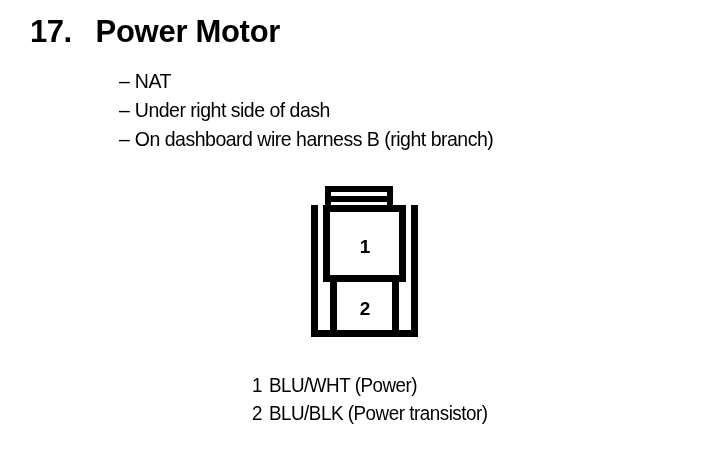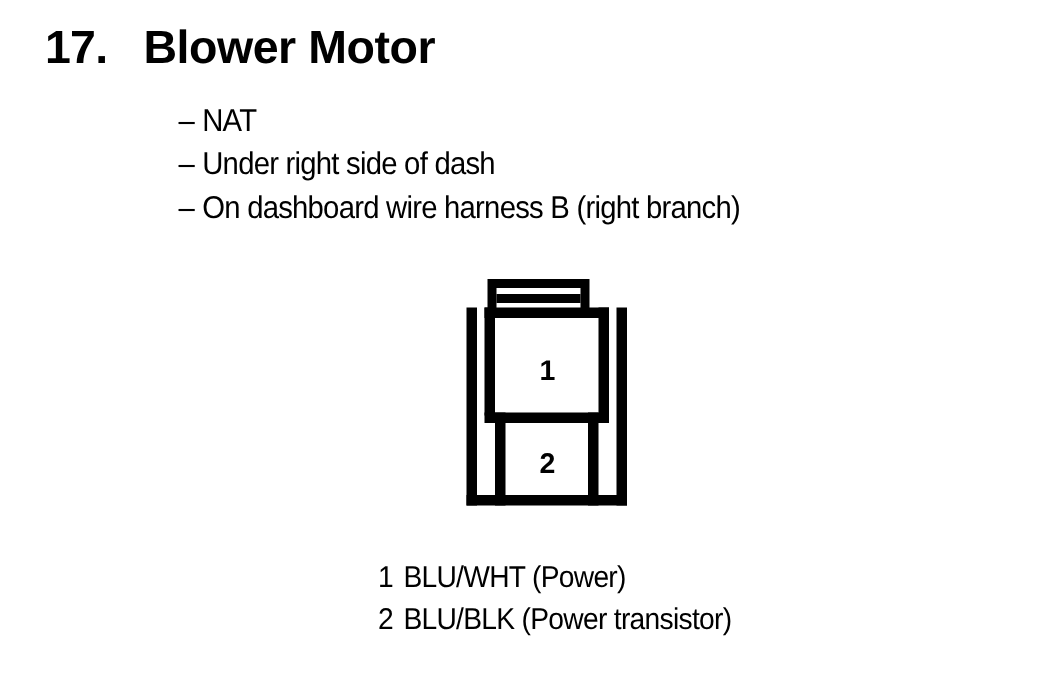--- a/index.html
+++ b/index.html
@@ -111,21 +111,21 @@
     display: inline-block;
   }
 </style>
 </head>
 <body>
 
 <div id="heading">
 
   <div id="title-row">
     <span id="item-number">17.</span>
-    <span id="title-text">Blower Motor</span>
+    <span id="title-text">Power Motor</span>
   </div>
 
   <div id="notes">
 
     <div class="note-line">
       <span class="note-dash">–</span>
       <span class="note-text">NAT</span>
     </div>
 
     <div class="note-line">

